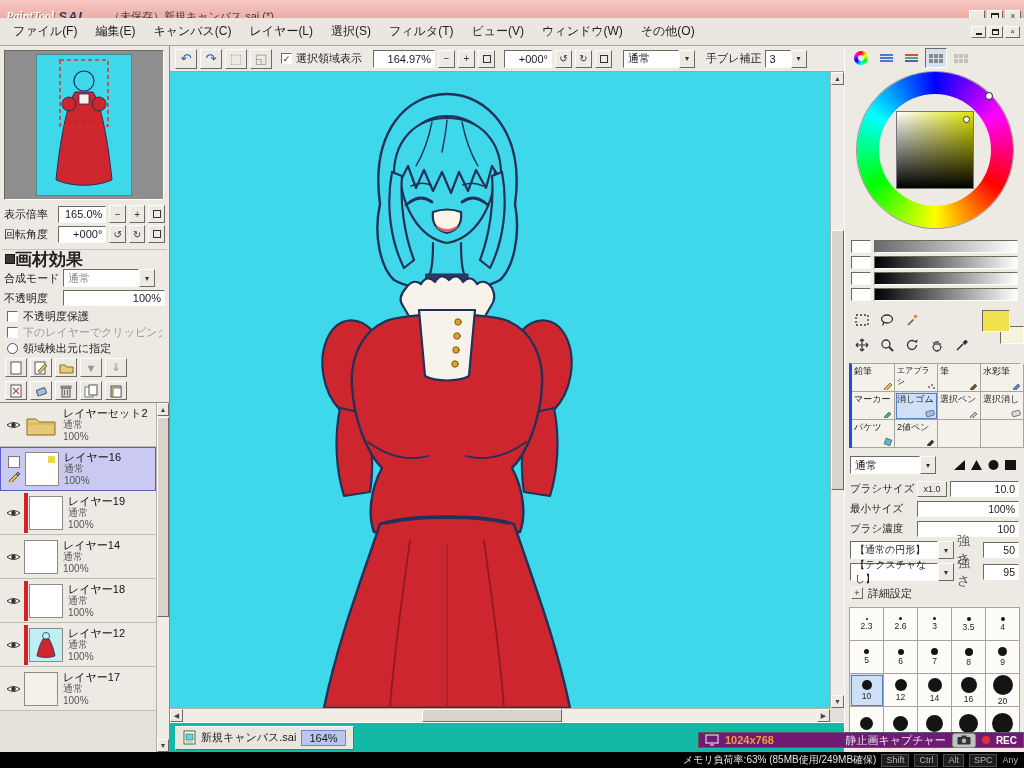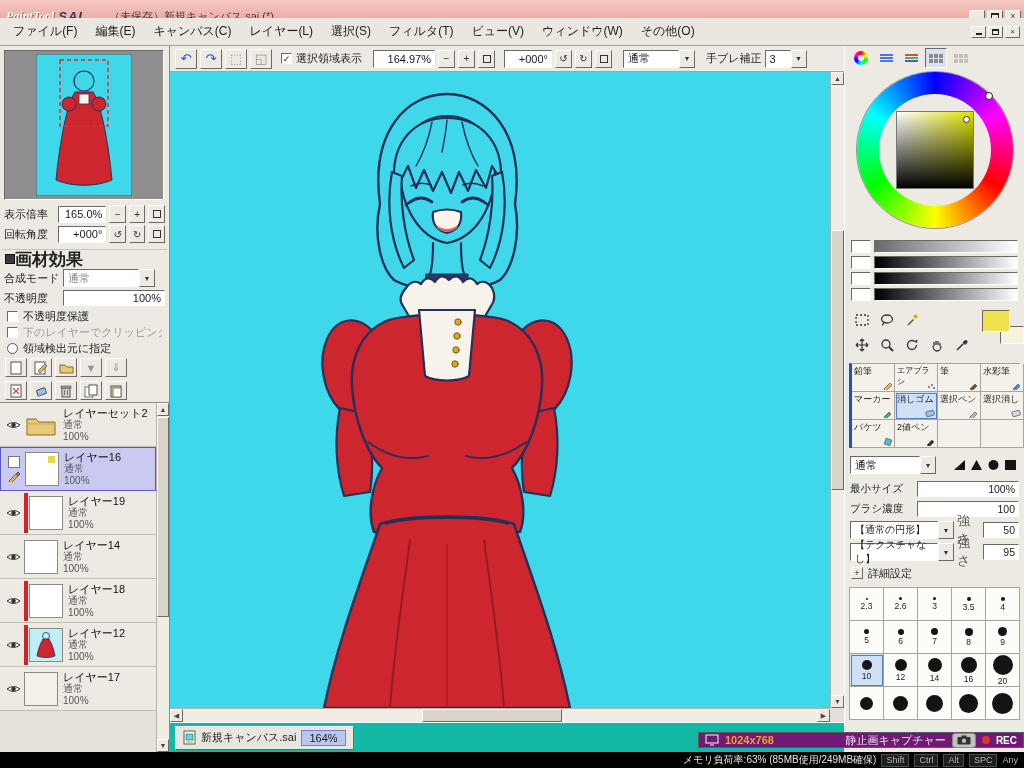--- a/index.html
+++ b/index.html
@@ -708,20 +708,25 @@
         <svg width="13" height="12">
             <circle cx="6.5" cy="6" r="5" fill="#141414"></circle>
           </svg>
         <svg width="13" height="12">
             <rect x="1" y="1" width="11" height="10" fill="#141414"></rect>
           </svg>
       </span>
     </div>
 
     <div class="prow">
+      <span class="plabel">ブラシサイズ</span>
+      <span class="btn raised" style="width:30px;height:16px;font-size:9px">x1.0</span>
+      <span class="pslider sunken">10.0</span>
+    </div>
+    <div class="prow">
       <span class="plabel">最小サイズ</span>
       <span class="pslider sunken">100%</span>
     </div>
     <div class="prow">
       <span class="plabel">ブラシ濃度</span>
       <span class="pslider sunken">100</span>
     </div>
 
     <div class="prow" style="height:22px">
       <span class="dd presetdd">

